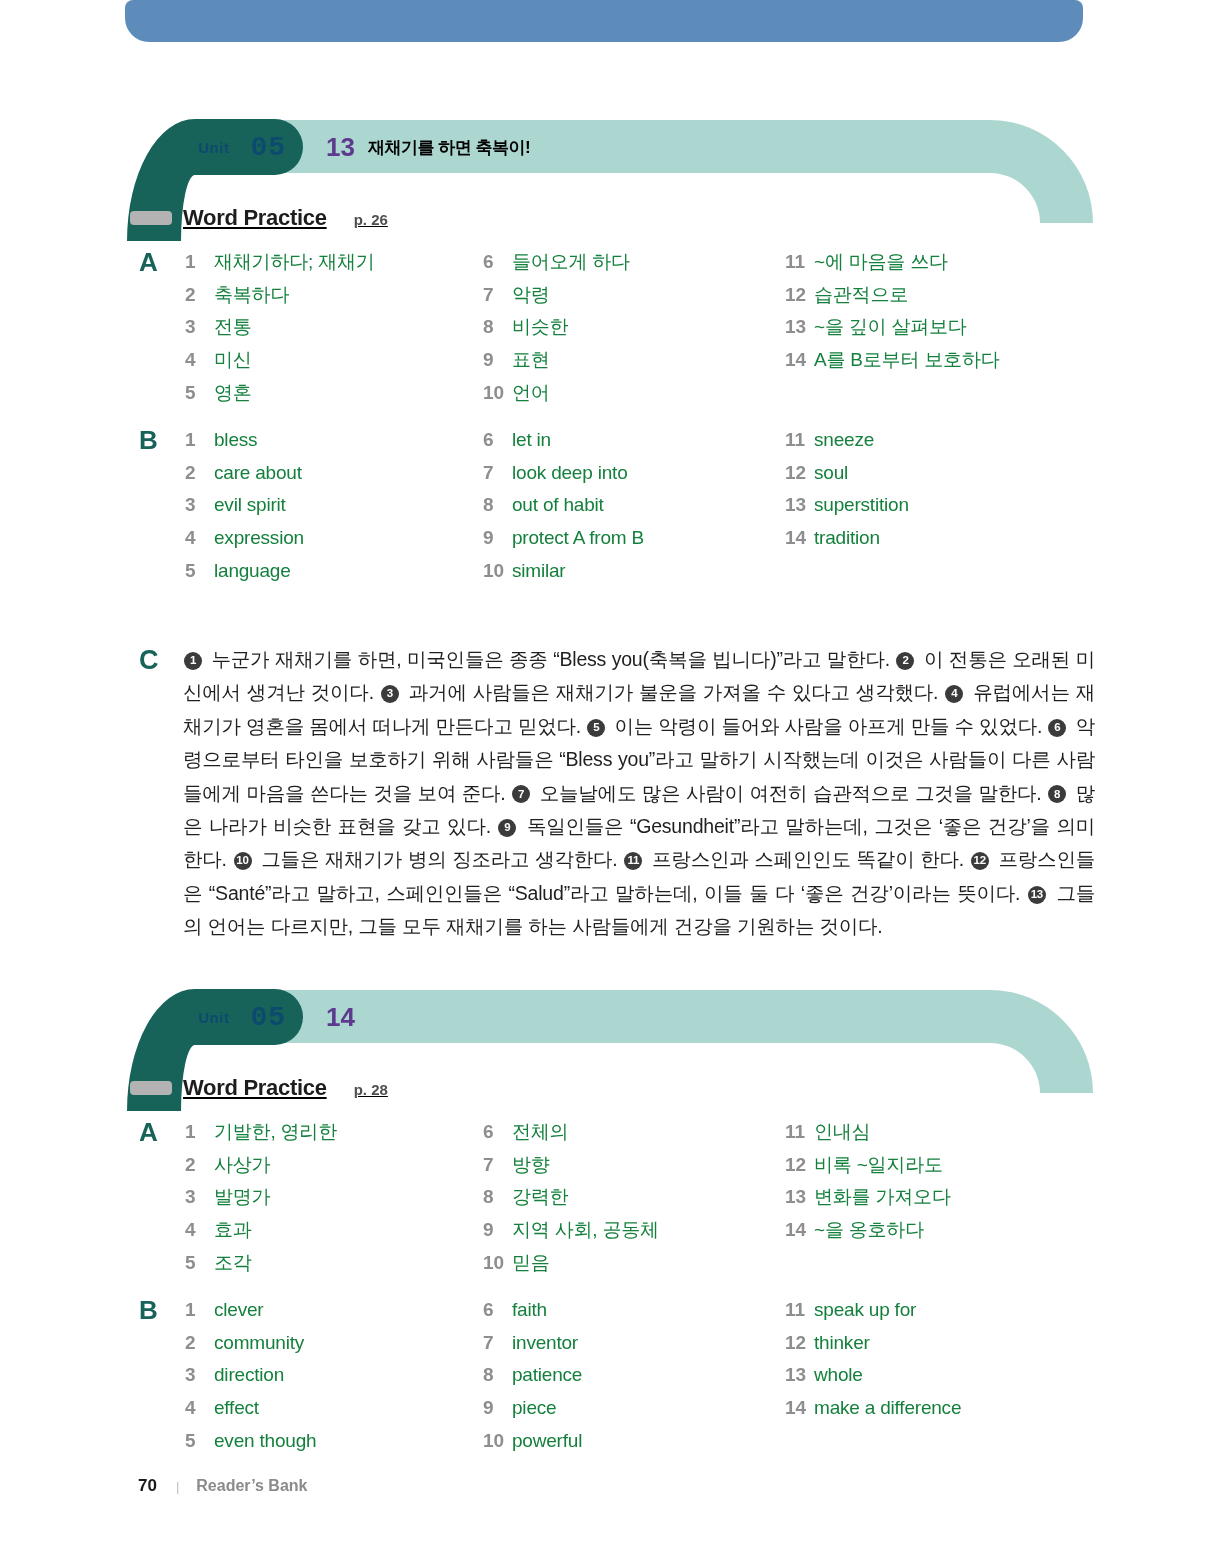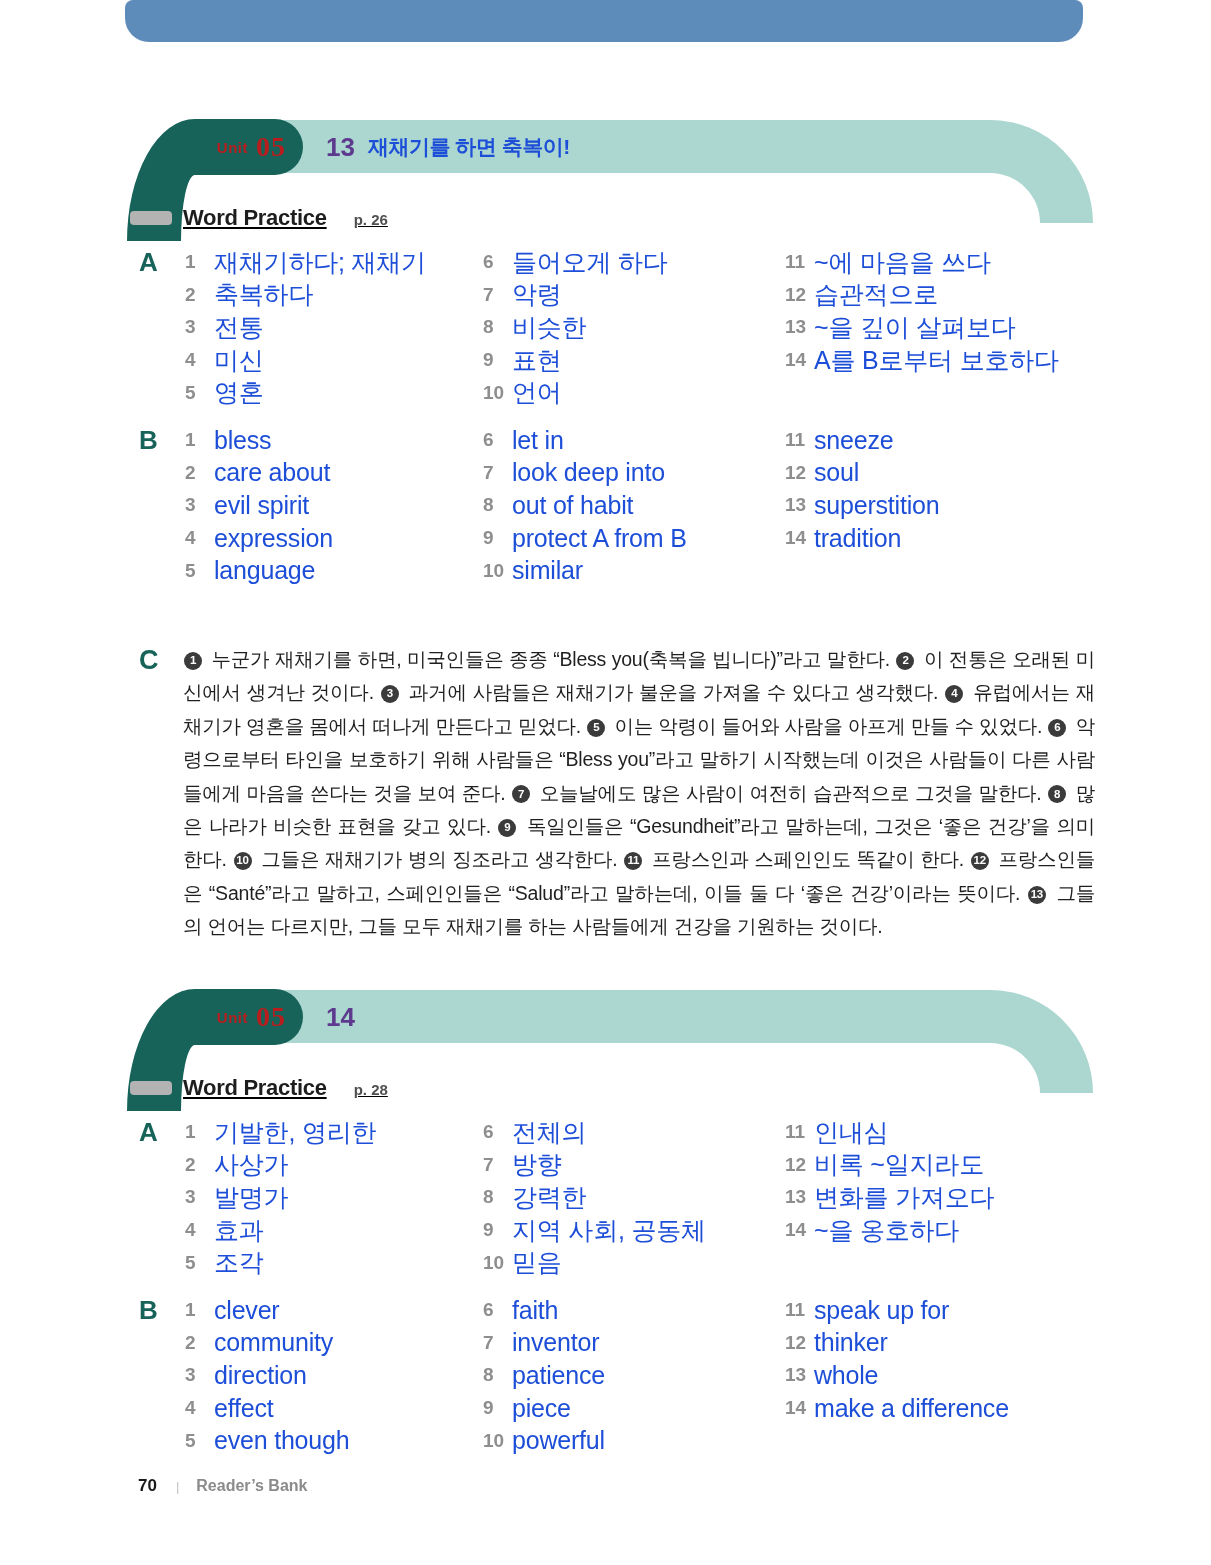--- a/index.html
+++ b/index.html
@@ -15,43 +15,43 @@
   .page{position:relative;width:1211px;height:1565px;background:#ffffff;overflow:hidden;}
 
   .top-bar{position:absolute;left:125px;top:0;width:958px;height:42px;
     background:var(--blue);border-radius:8px 8px 24px 24px;}
 
   
   .banner{position:absolute;left:118px;width:980px;height:130px;}
   .banner svg{position:absolute;left:0;top:0;}
   .pill-text{position:absolute;left:9px;top:4px;width:175px;height:56px;
     display:flex;align-items:center;justify-content:flex-end;
-    padding-right:16px;gap:8px;color:#b91c1c;}
+    padding-right:16px;gap:21px;color:#0c4a6e;}
   .unit-word{font-size:15px;font-weight:bold;letter-spacing:.5px;}
-  .unit-num{font-size:28px;font-weight:bold;font-family:Liberation Serif, serif;letter-spacing:1px;}
+  .unit-num{font-size:28px;font-weight:bold;font-family:Liberation Mono, monospace;letter-spacing:1px;}
   .lesson-num{position:absolute;left:208px;top:4px;height:56px;display:flex;align-items:center;
     font-size:26px;font-weight:800;color:var(--purple);}
   .lesson-title{position:absolute;left:250px;top:4px;height:56px;display:flex;align-items:center;
-    font-size:21px;font-weight:800;color:#1d4ed8;letter-spacing:-.5px;}
+    font-size:17px;font-weight:800;color:#000000;letter-spacing:-.5px;}
 
   
   .section-heading{position:absolute;left:130px;height:26px;display:flex;align-items:center;text-decoration:underline;}
   .bullet{width:42px;height:14px;background:#b3b3b3;border-radius:4px;margin-right:11px;}
   .heading-text{font-size:22px;font-weight:800;color:#1d1d1d;letter-spacing:-.3px;}
   .page-ref{font-size:15px;font-weight:700;color:#4f4f4f;margin-left:27px;padding-top:3px;}
 
   
   .wp{position:absolute;left:0;width:1211px;}
   .wp .letter{position:absolute;left:139px;top:0;font-size:26px;font-weight:800;
     color:var(--teal-dark);line-height:33px;}
   .wp .col{position:absolute;top:0;}
   .col-0{left:185px}.col-1{left:483px}.col-2{left:785px}
   .word-row{height:32.6px;display:flex;align-items:center;}
   .word-num{width:29px;flex:none;font-weight:700;color:var(--num-gray);font-size:19px;}
-  .word-label{font-size:25px;color:#1d4ed8;font-weight:500;letter-spacing:-.2px;white-space:nowrap;}
+  .word-label{font-size:19px;color:#15803d;font-weight:500;letter-spacing:-.2px;white-space:nowrap;}
 
   
   .sp-letter{position:absolute;left:139px;top:645px;font-size:27px;font-weight:800;color:var(--teal-dark);}
   .sentence-block{position:absolute;left:183px;top:643px;width:912px;text-align:justify;
     font-size:19.5px;line-height:33.4px;color:#1f1f1f;font-weight:500;letter-spacing:-.2px;}
   .circ{display:inline-flex;width:18px;height:18px;border-radius:50%;background:#3b3b3b;color:#fff;
     font-size:11.5px;font-weight:700;align-items:center;justify-content:center;
     margin:0 4px 0 1px;position:relative;top:-2px;flex:none;}
 
   

